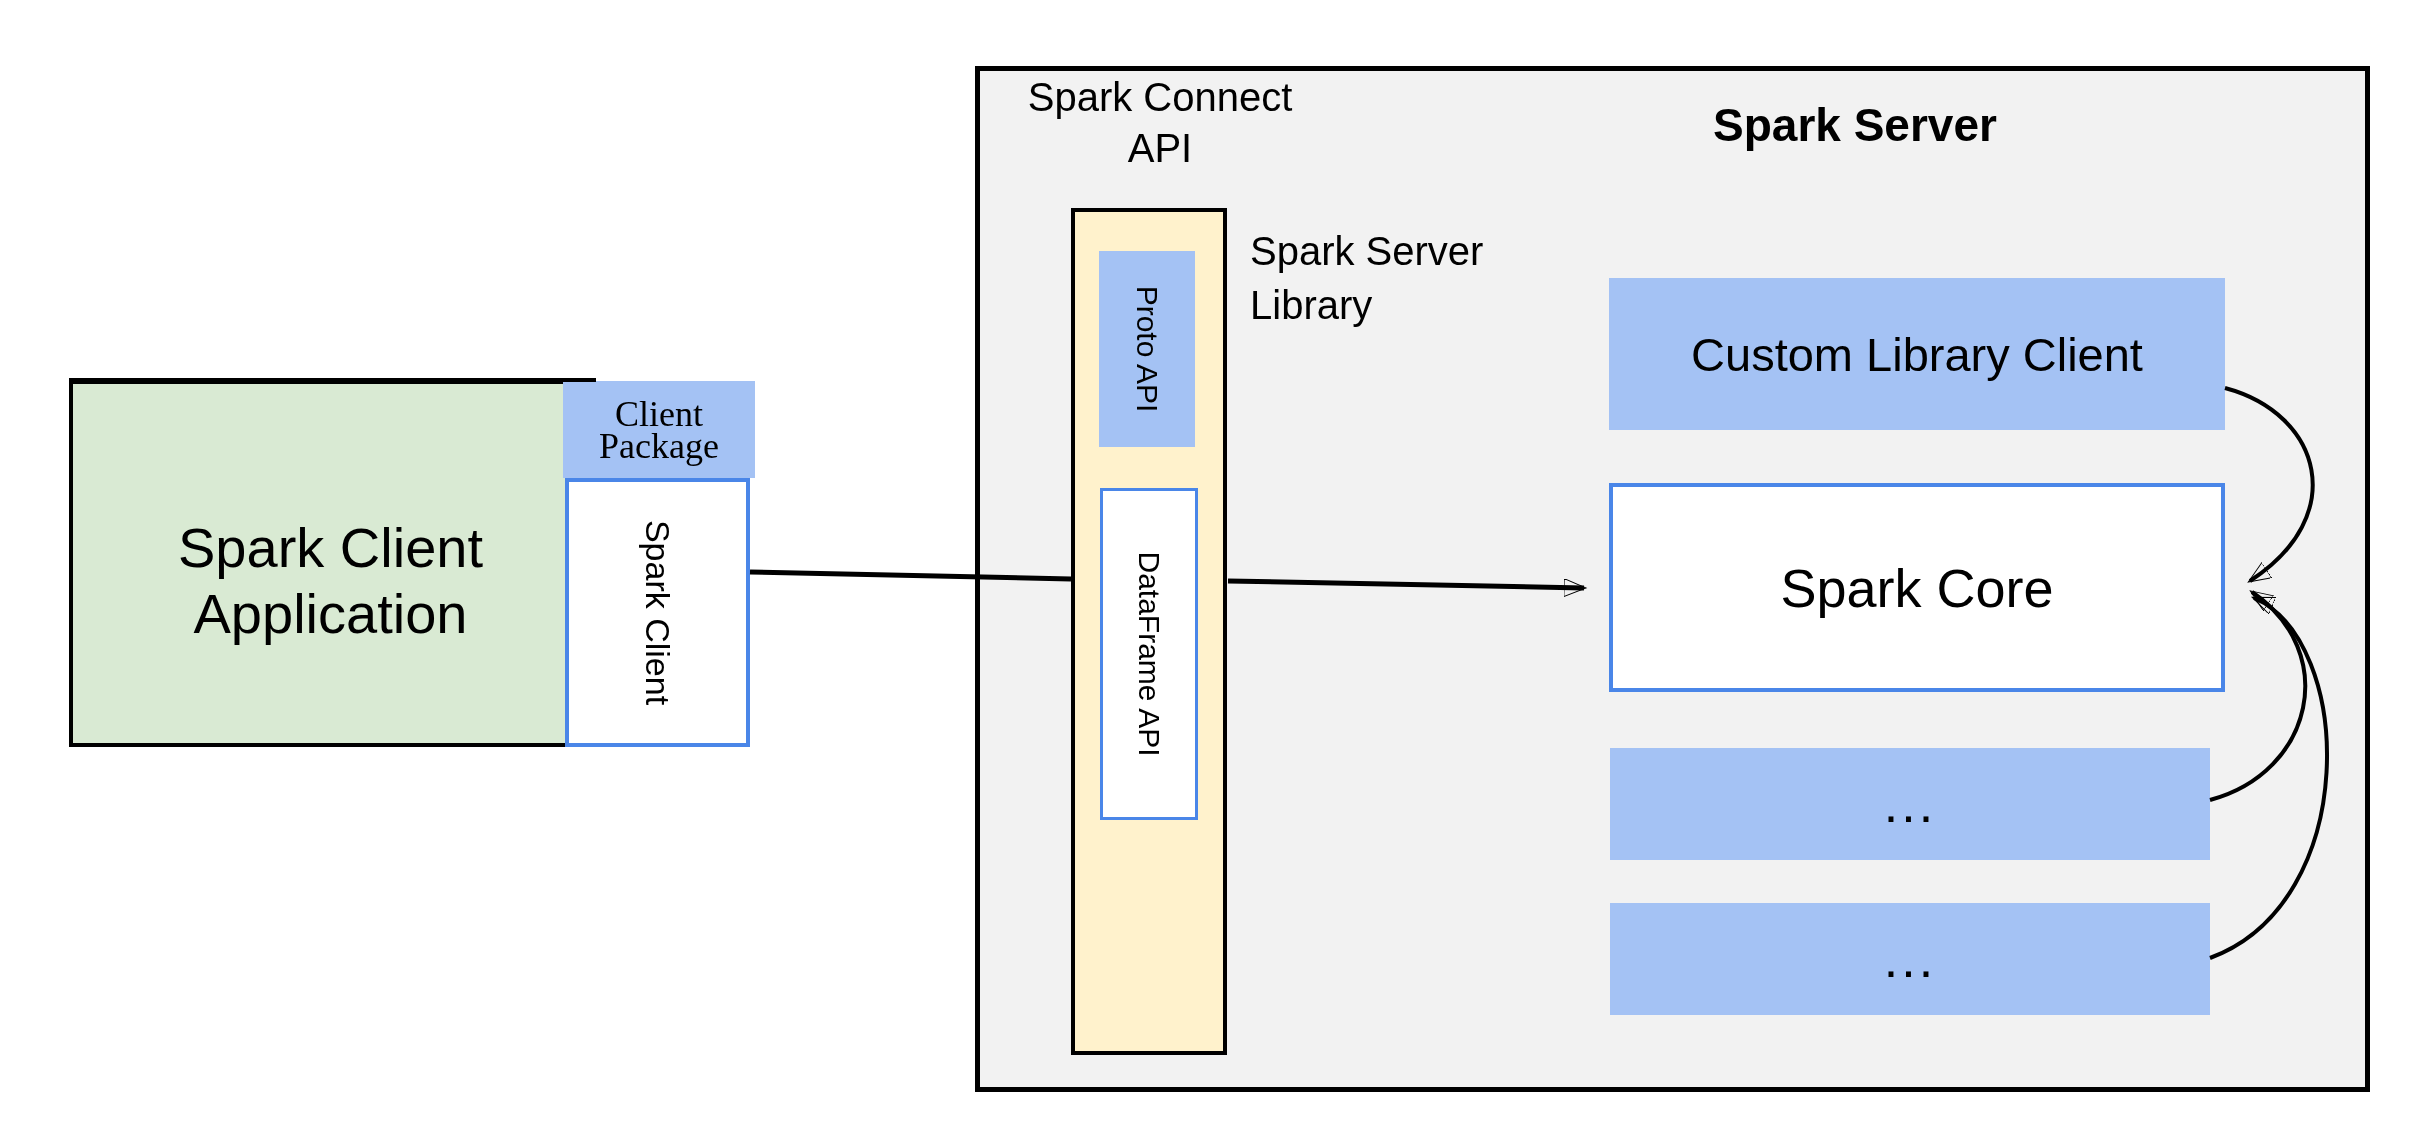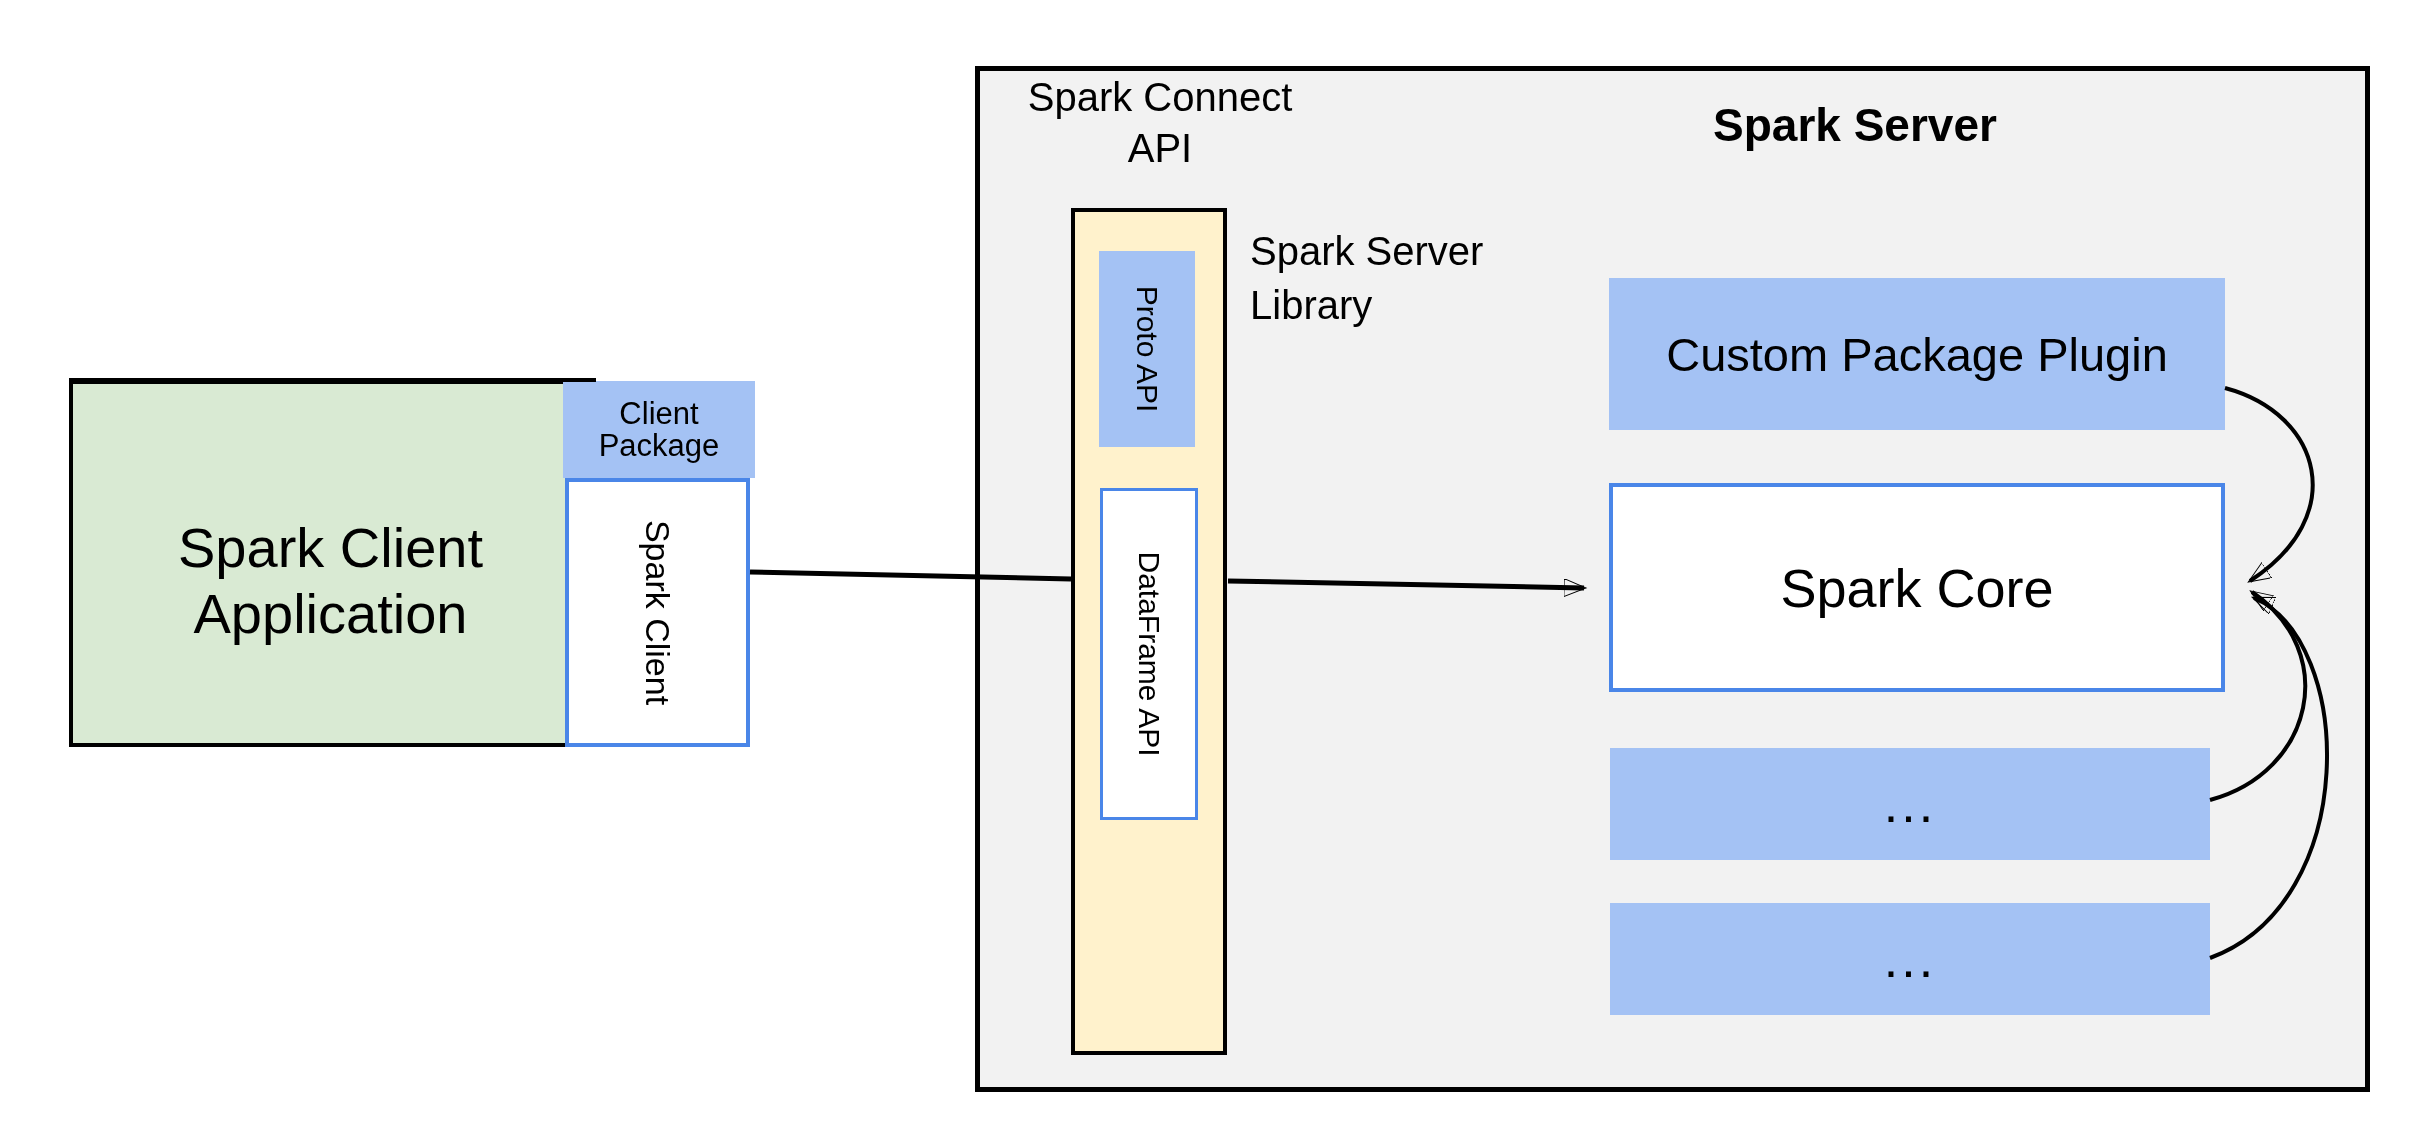--- a/index.html
+++ b/index.html
@@ -10,21 +10,21 @@
   .abs{position:absolute;box-sizing:border-box;}
   
   .gray-panel{left:975px;top:66px;width:1395px;height:1026px;background:var(--panel-gray);border:5px solid var(--line-black);z-index:1;}
   .green-box{left:69px;top:380px;width:497px;height:367px;background:var(--box-green);
     border:4px solid var(--line-black);border-right:none;z-index:2;
     display:flex;align-items:center;justify-content:center;text-align:center;
     font-size:56px;line-height:66px;white-space:pre-line;padding-top:34px;padding-left:22px;}
   .green-topline{left:69px;top:378px;width:527px;height:4px;background:var(--line-black);z-index:4;}
   .client-package{left:563px;top:381px;width:192px;height:97px;background:var(--box-blue);z-index:3;
     display:flex;align-items:center;justify-content:center;text-align:center;
-    font-size:31px;line-height:32px;white-space:pre-line;}
+    font-size:36px;line-height:32px;white-space:pre-line;font-family:Liberation Serif, serif;}
   .spark-client{left:565px;top:478px;width:185px;height:269px;background:#fff;
     border:4px solid var(--border-blue);z-index:3;
     display:flex;align-items:center;justify-content:center;}
   .cream-box{left:1071px;top:208px;width:156px;height:847px;background:var(--box-cream);
     border:4px solid var(--line-black);z-index:2;}
   .proto-api{left:1099px;top:251px;width:96px;height:196px;background:var(--box-blue);z-index:3;
     display:flex;align-items:center;justify-content:center;}
   .dataframe-api{left:1100px;top:488px;width:98px;height:332px;background:#fff;
     border:3px solid var(--border-blue);z-index:3;
     display:flex;align-items:center;justify-content:center;}
@@ -73,21 +73,21 @@
   </div>
 
   <div class="abs cream-box"></div>
   <div class="abs proto-api">
     <span class="vtext">Proto  API</span>
   </div>
   <div class="abs dataframe-api">
     <span class="vtext">DataFrame API</span>
   </div>
 
-  <div class="abs plugin-box">Custom Package Plugin</div>
+  <div class="abs plugin-box">Custom Library Client</div>
   <div class="abs core-box">Spark Core</div>
   <div class="abs module-box module-1">...</div>
   <div class="abs module-box module-2">...</div>
 
   <svg class="arrows" viewBox="0 0 2435 1135" xmlns="http://www.w3.org/2000/svg">
     <defs>
       <marker id="ah" markerUnits="userSpaceOnUse" markerWidth="26" markerHeight="20" refX="20" refY="9" orient="auto">
         <path d="M0,0 L22,9 L0,18 Z" fill="#000" stroke="none"></path>
       </marker>
     </defs>

